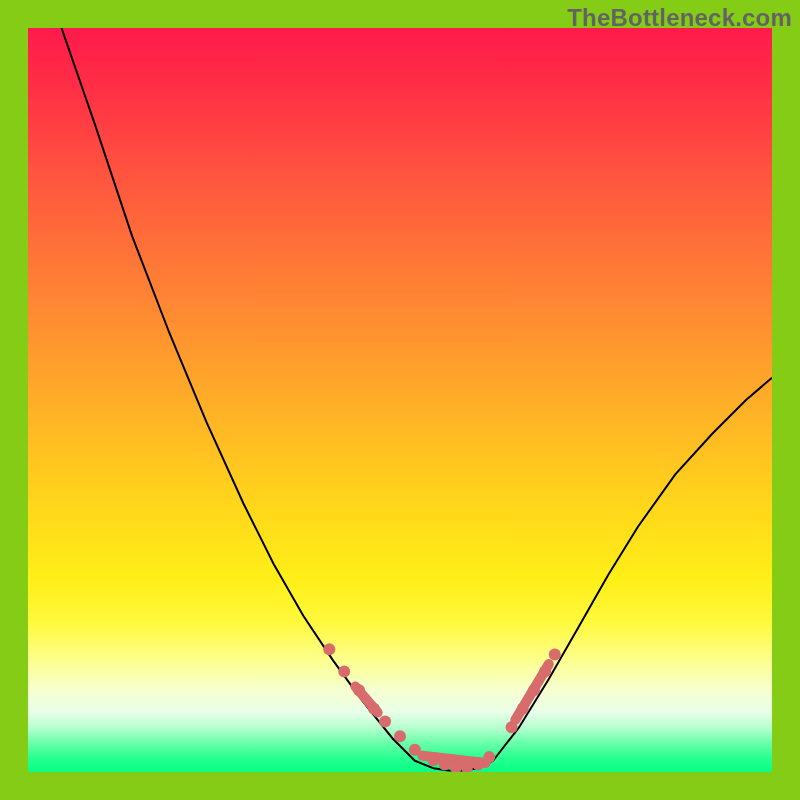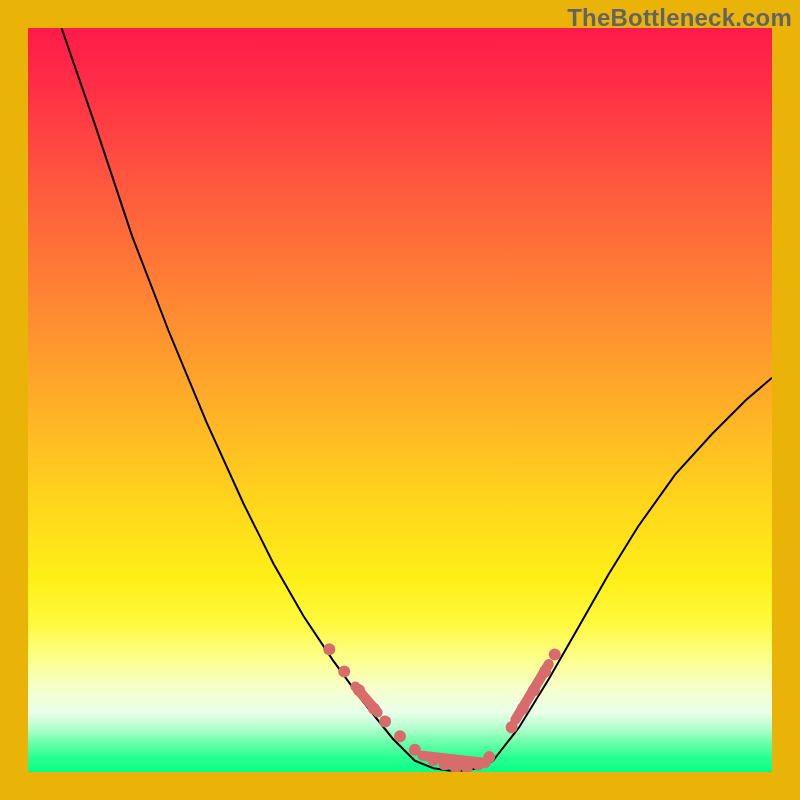--- a/index.html
+++ b/index.html
@@ -8,21 +8,21 @@
     width: 800px;
     height: 800px;
     overflow: hidden;
     background: #000;
     font-family: Arial, Helvetica, sans-serif;
   }
   .frame {
     position: relative;
     width: 800px;
     height: 800px;
-    background: #eab308;
+    background: #84cc16;
   }
   .watermark {
     position: absolute;
     top: 4px;
     right: 8px;
     color: #636363;
     font-size: 24px;
     font-weight: bold;
     letter-spacing: 0.2px;
     z-index: 10;

